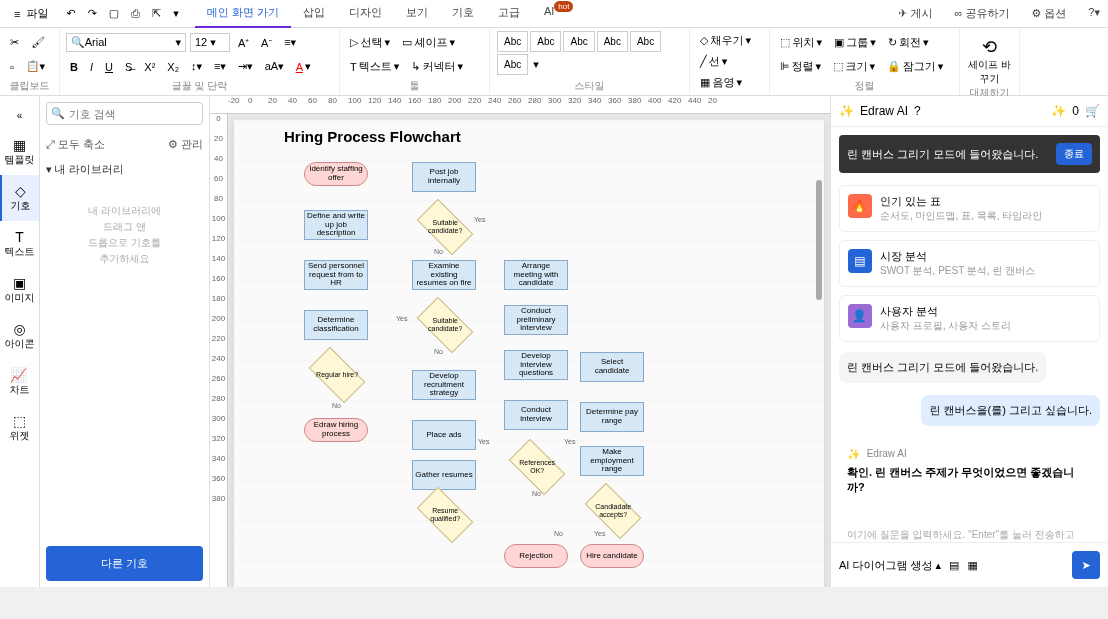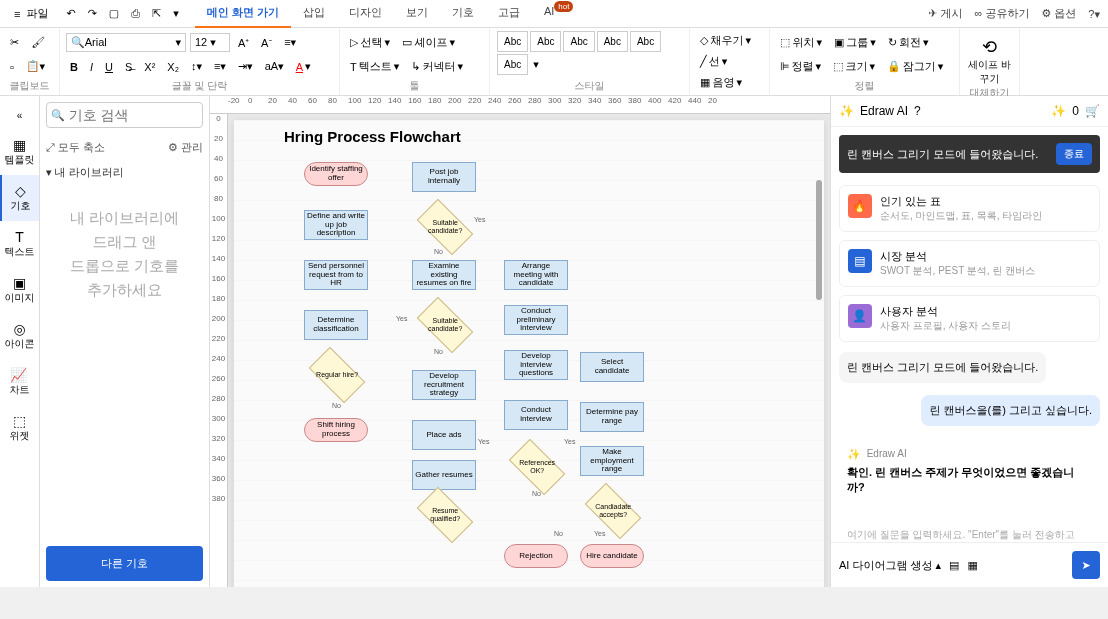--- a/index.html
+++ b/index.html
@@ -1,43 +1,43 @@
 <!DOCTYPE html>
 <html><head>
 <meta charset="utf-8">
 <style>
 *{margin:0;padding:0;box-sizing:border-box;font-family:Arial,sans-serif}
 body{width:1108px;height:619px;overflow:hidden;background:#f0f0f0;font-size:11px}
 .topbar{height:28px;background:#fff;display:flex;align-items:center;border-bottom:1px solid #ddd;padding:0 8px}
 .menu-icon{padding:0 6px;cursor:pointer}
 .menu-tabs{display:flex;gap:0;margin-left:10px}
 .menu-tab{padding:6px 12px;cursor:pointer;color:#444}
-.menu-tab.active{color:#2464d6;border-bottom:2px solid #f97316;font-weight:bold}
+.menu-tab.active{color:#2464d6;border-bottom:2px solid #6d28d9;font-weight:normal}
 .hot-badge{background:#c2410c;color:#fff;font-size:8px;padding:1px 4px;border-radius:6px;position:relative;top:-6px}
-.top-right{margin-left:auto;display:flex;gap:12px;align-items:flex-end}
+.top-right{margin-left:auto;display:flex;gap:22px;align-items:flex-start}
 .top-right span{cursor:pointer;color:#444}
 .ribbon{height:68px;background:#fff;display:flex;border-bottom:1px solid #ddd}
 .ribbon-group{border-right:1px solid #eee;padding:2px 6px;display:flex;flex-direction:column;justify-content:space-between}
 .ribbon-label{font-size:10px;color:#888;text-align:center;height:14px}
 .ribbon-row{display:flex;gap:4px;align-items:center;height:24px}
 .rb-btn{padding:2px 4px;cursor:pointer;display:flex;align-items:center;gap:2px;font-size:11px;border-radius:2px}
 .font-sel{border:1px solid #ccc;padding:2px 4px;width:120px;display:flex;align-items:center;cursor:pointer}
 .size-sel{border:1px solid #ccc;padding:2px 4px;width:40px;cursor:pointer}
 .abc-box{border:1px solid #ccc;padding:4px 6px;margin:1px;font-size:10px;cursor:pointer}
 .main{display:flex;height:491px}
 .leftbar{width:40px;background:#fff;border-right:1px solid #ddd;display:flex;flex-direction:column;align-items:center;padding-top:6px}
 .lb-item{padding:8px 0;text-align:center;cursor:pointer;font-size:10px;width:100%}
 .lb-item.active{background:#e8f0ff;border-left:2px solid #2464d6}
 .lb-icon{font-size:14px;display:block}
 .side-panel{width:170px;background:#fff;border-right:1px solid #ddd;padding:6px;display:flex;flex-direction:column}
 .search-box{border:1px solid #ccc;padding:4px;border-radius:4px;display:flex;align-items:center;gap:4px;margin-bottom:8px}
-.search-box input{border:none;outline:none;width:100%;font-size:14px}
+.search-box input{border:none;outline:none;width:100%;font-size:11px}
 .side-row{display:flex;justify-content:space-between;padding:4px 0;font-size:11px;color:#555}
 .side-section{padding:6px 0;font-size:11px;color:#333;cursor:pointer}
-.lib-msg{color:#aaa;text-align:center;padding:20px 10px;font-size:15px;line-height:1.6}
+.lib-msg{color:#aaa;text-align:center;padding:20px 10px;font-size:10px;line-height:1.6}
 .other-btn{margin-top:auto;background:#2464d6;color:#fff;padding:10px;text-align:center;border-radius:4px;cursor:pointer}
 .canvas-area{flex:1;background:#e8e8e8;position:relative;overflow:hidden}
 .ruler-h{height:18px;background:#fff;border-bottom:1px solid #ccc;display:flex;font-size:8px;color:#666;padding-left:18px}
 .ruler-h span{width:20px;text-align:left}
 .canvas-body{display:flex;height:100%}
 .ruler-v{width:18px;background:#fff;border-right:1px solid #ccc;display:flex;flex-direction:column;font-size:8px;color:#666}
 .ruler-v span{height:20px;writing-mode:horizontal-tb;text-align:center}
 .canvas{flex:1;position:relative;background:repeating-linear-gradient(#f5f5f5 0,#f5f5f5 1px,#fafafa 1px,#fafafa 20px),repeating-linear-gradient(90deg,#f5f5f5 0,#f5f5f5 1px,transparent 1px,transparent 20px);background-color:#fff;margin:6px;box-shadow:0 2px 8px rgba(0,0,0,.1)}
 .fc-title{position:absolute;left:50px;top:8px;font-weight:bold;font-size:15px}
 .node{position:absolute;font-size:8px;text-align:center;display:flex;align-items:center;justify-content:center;padding:2px;line-height:1.1}
@@ -278,21 +278,21 @@
       <div class="canvas">
         <div class="fc-title">Hring Process Flowchart</div>
 
         <div class="node n-term" style="left:70px;top:42px">Identify staffing offer</div>
         <div class="node n-proc" style="left:70px;top:90px">Define and write up job description</div>
         <div class="node n-proc" style="left:70px;top:140px">Send personnel request from to HR</div>
         <div class="node n-proc" style="left:70px;top:190px">Determine classification</div>
         <div class="node n-dec" style="left:78px;top:240px">
             <span>Regular hire?</span>
           </div>
-        <div class="node n-term" style="left:70px;top:298px">Shift hiring process</div>
+        <div class="node n-term" style="left:70px;top:298px">Edraw hiring process</div>
 
         <div class="node n-proc" style="left:178px;top:42px">Post job internally</div>
         <div class="node n-dec" style="left:186px;top:92px">
             <span>Suitable candidate?</span>
           </div>
         <div class="node n-proc" style="left:178px;top:140px">Examine existing resumes on fire</div>
         <div class="node n-dec" style="left:186px;top:190px">
             <span>Suitable candidate?</span>
           </div>
         <div class="node n-proc" style="left:178px;top:250px">Develop recruitment strategy</div>

